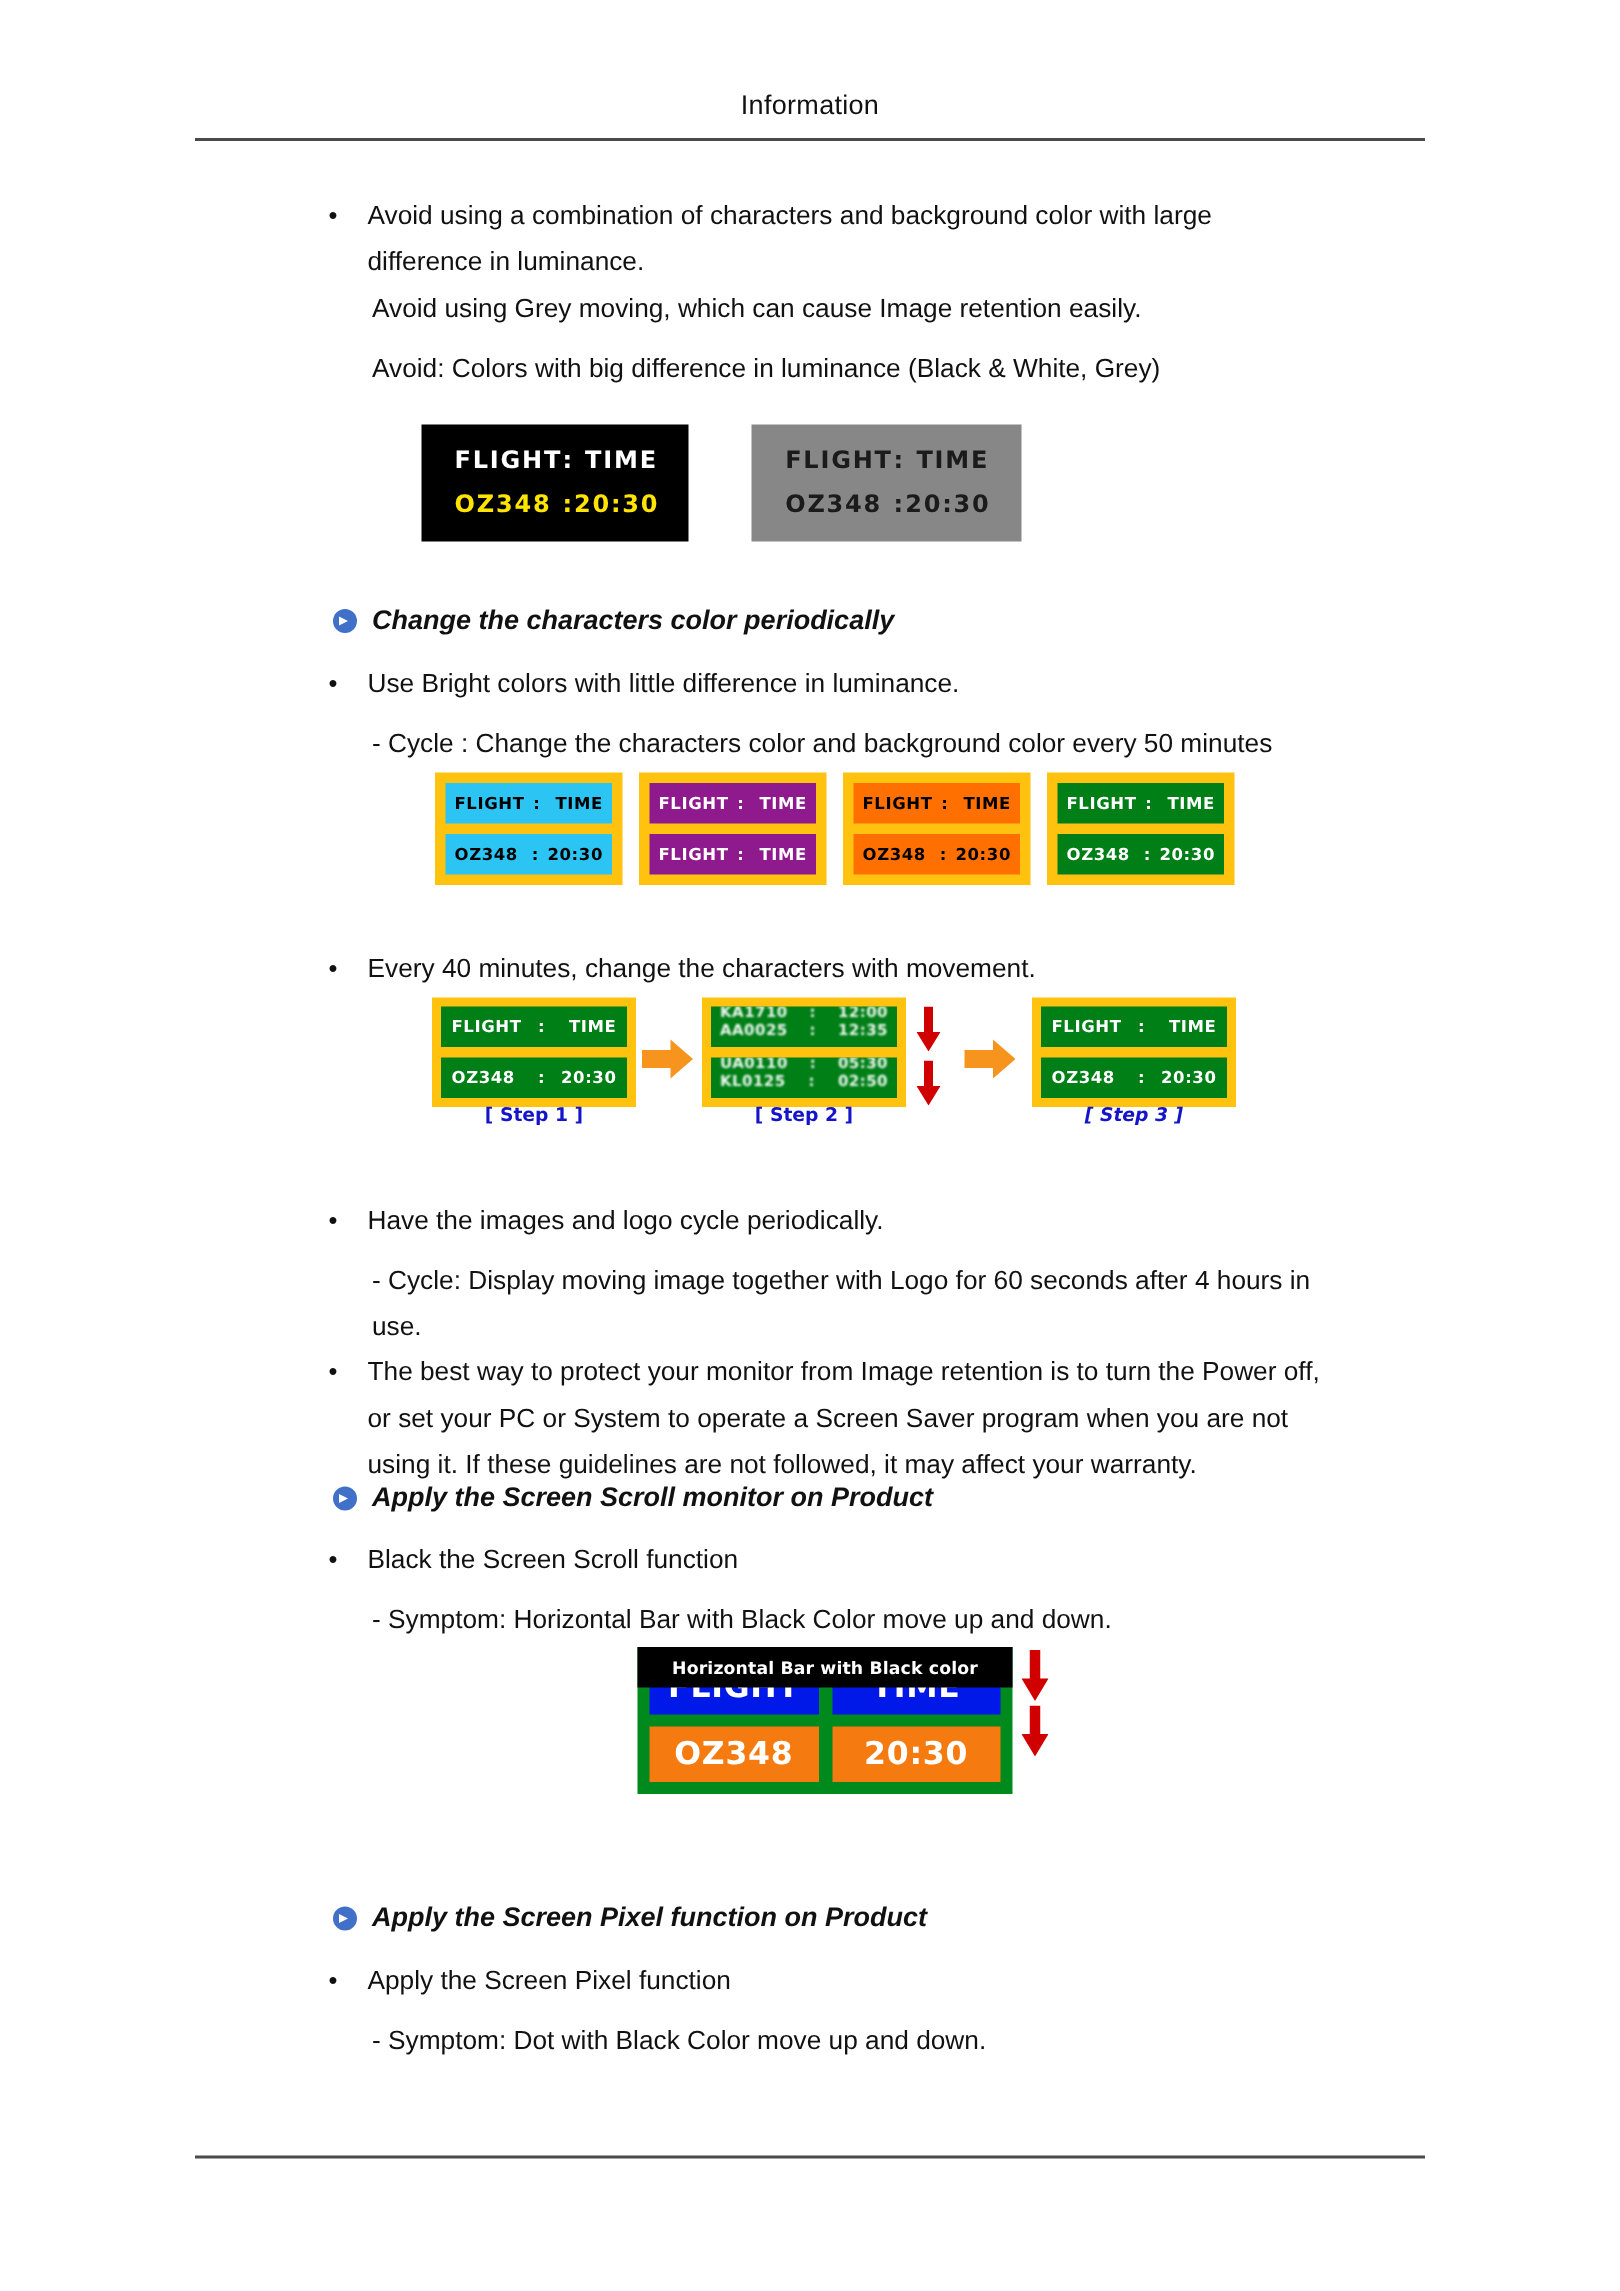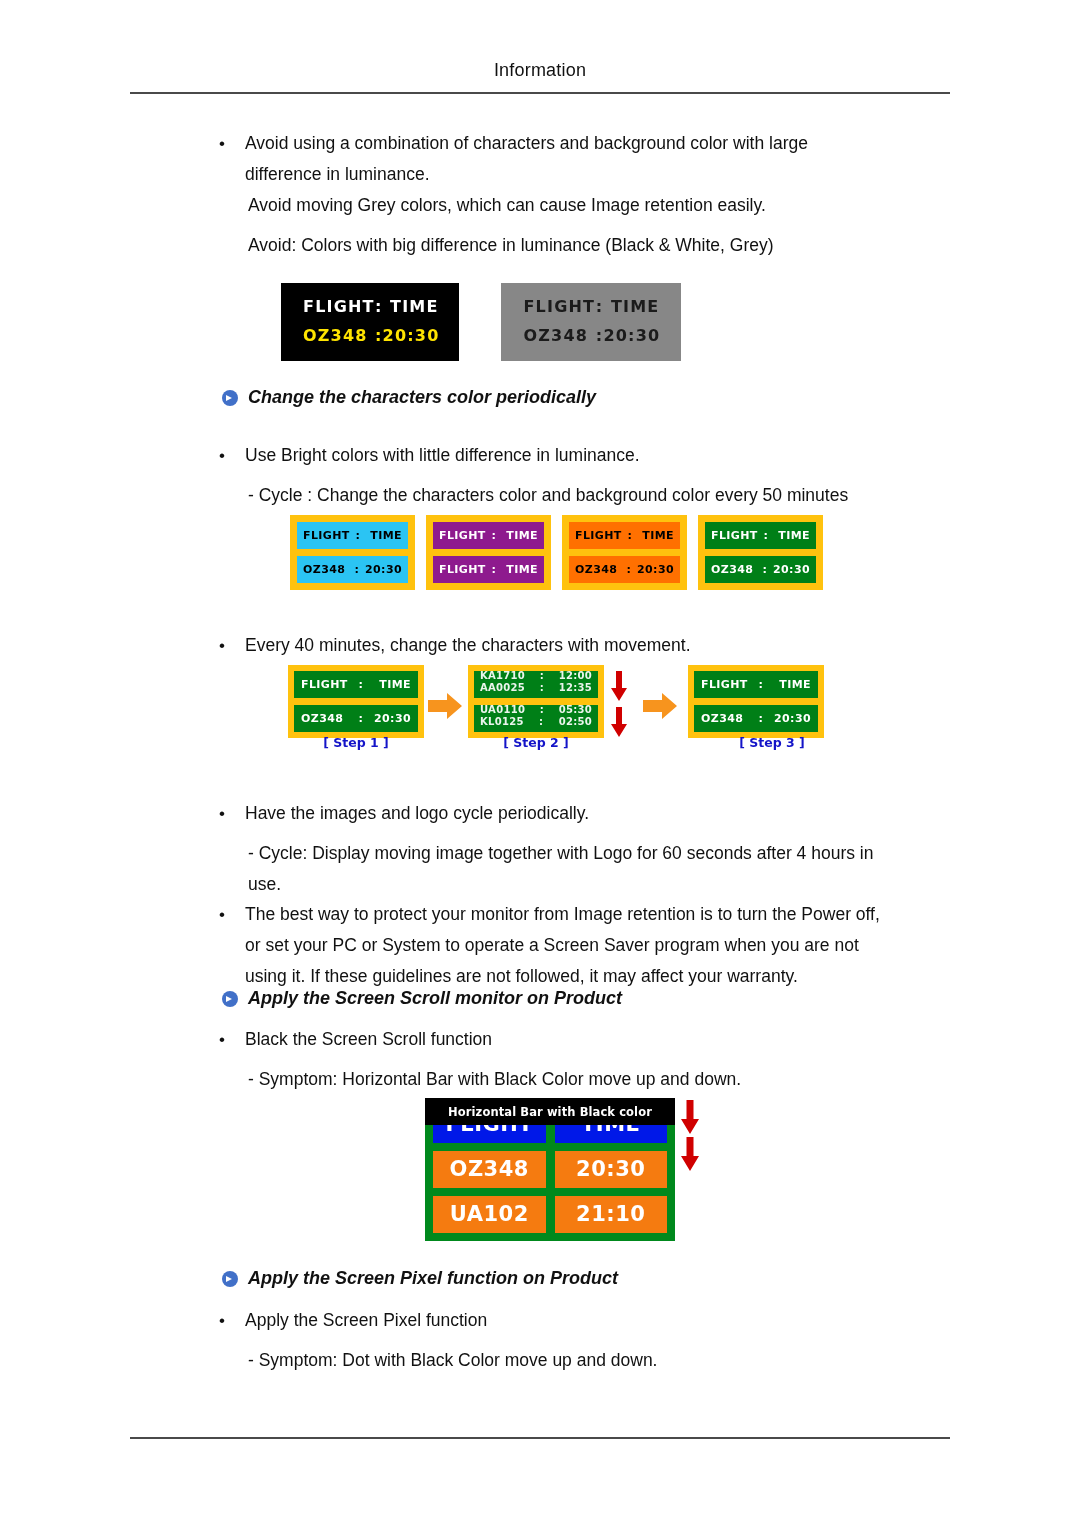--- a/index.html
+++ b/index.html
@@ -215,21 +215,21 @@
     top: 70px;
     width: 136px;
     text-align: center;
     color: #1414c8;
     font-size: 12.5px;
     font-weight: bold;
     font-family: "DejaVu Sans", sans-serif;
   }
   .step-caption.s1 { left: 0px; }
   .step-caption.s2 { left: 180px; }
-  .step-caption.s3 { left: 416px; }
+  .step-caption.s3 { left: 400px; font-style: italic; }
 
   .oarrow {
     position: absolute;
     top: 25px;
     width: 38px; height: 32px;
   }
   .oarrow.a1 { left: 138px; }
   .oarrow.a2 { left: 353px; }
 
   .rdown {
@@ -300,25 +300,25 @@
 
 <div class="content">
 
   <div class="para" style="left:215px; top:128px; width:665px;">
     <div class="bullet-row">
       <span class="bullet-dot">•</span>
       <span class="bullet-text">Avoid using a combination of characters and background color with large difference in luminance.</span>
     </div>
   </div>
 
-  <div class="para" style="left:248px; top:190px; width:660px;">Avoid moving Grey colors, which can cause Image retention easily.</div>
+  <div class="para" style="left:248px; top:190px; width:660px;">Avoid using Grey moving, which can cause Image retention easily.</div>
 
   <div class="para" style="left:248px; top:230px; width:660px;">Avoid: Colors with big difference in luminance (Black &amp; White, Grey)</div>
 
-  <div class="section-head" style="left:222px; top:384px;">
+  <div class="section-head" style="left:222px; top:400px;">
     <span class="arrow-bullet"></span>
     <span class="label">Change the characters color periodically</span>
   </div>
 
   <div class="para" style="left:215px; top:440px; width:665px;">
     <div class="bullet-row">
       <span class="bullet-dot">•</span>
       <span class="bullet-text">Use Bright colors with little difference in luminance.</span>
     </div>
   </div>
@@ -536,24 +536,20 @@
 
 <div class="fig-scroll">
   <div class="grid-row">
     <div class="cellbox head">FLIGHT</div>
     <div class="cellbox head">TIME</div>
   </div>
   <div class="grid-row">
     <div class="cellbox data">OZ348</div>
     <div class="cellbox data">20:30</div>
   </div>
-  <div class="grid-row">
-    <div class="cellbox data">UA102</div>
-    <div class="cellbox data">21:10</div>
-  </div>
 </div>
 <div class="black-bar">Horizontal Bar with Black color</div>
 
 <svg class="scroll-arrow sa1" viewBox="0 0 18 34">
   <path d="M5.5 0 H12.5 V19 H18 L9 34 L0 19 H5.5 Z" fill="#d00000"></path>
 </svg>
 <svg class="scroll-arrow sa2" viewBox="0 0 18 34">
   <path d="M5.5 0 H12.5 V19 H18 L9 34 L0 19 H5.5 Z" fill="#d00000"></path>
 </svg>
 

